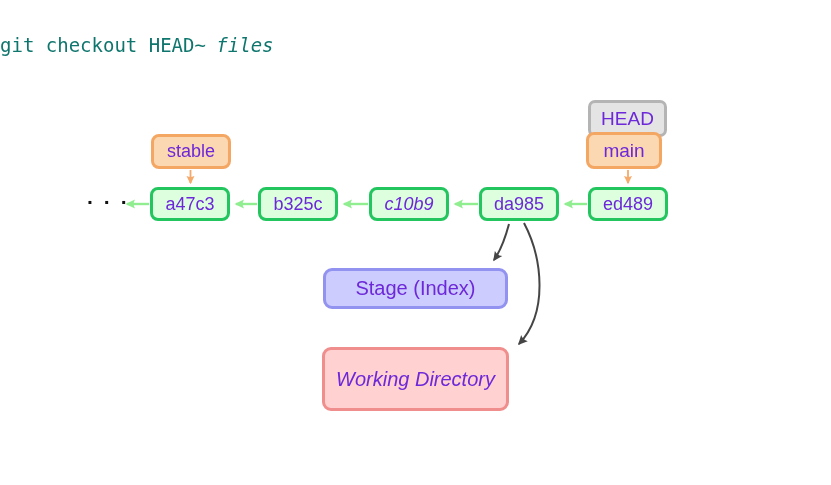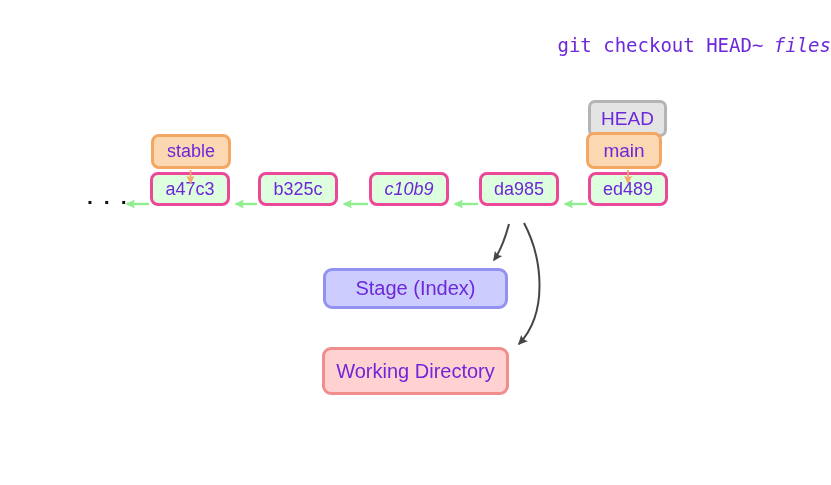--- a/index.html
+++ b/index.html
@@ -1,45 +1,45 @@
 <!DOCTYPE html>
 <html><head>
 <meta charset="utf-8">
 <style>
   html,body { margin:0; padding:0; background:#ffffff; }
   .canvas {
     position:relative; width:831px; height:485px; background:#ffffff;
     font-family:"Liberation Sans", sans-serif; overflow:hidden;
   }
   .title {
-    position:absolute; top:34px; left:0; width:100%; text-align:right;
-    font-family:"DejaVu Sans Mono", monospace; font-size:19px; color:#6d28d9;
+    position:absolute; top:34px; left:0; width:100%; text-align:left;
+    font-family:"DejaVu Sans Mono", monospace; font-size:19px; color:#0f766e;
     white-space:nowrap;
   }
   .title .arg { font-style:italic; margin-left:0.55em; }
   .node {
     position:absolute; display:flex; align-items:center; justify-content:center;
     box-sizing:border-box; color:#6d28d9; border-radius:8px; white-space:nowrap;
   }
   .commit {
-    top:172px; width:80px; height:34px; font-size:18px;
-    background:#ddffdd; border:3px solid #ec4899;
+    top:187px; width:80px; height:34px; font-size:18px;
+    background:#ddffdd; border:3px solid #22c55e;
   }
   .c0 { left:150px; } .c1 { left:258px; } .c2 { left:369px;font-style:italic; }
   .c3 { left:479px; } .c4 { left:588px; }
   .refbox { background:#fcd8b2; border:3px solid #f4a663; }
   .stable { left:151px; top:134px; width:80px; height:35px; font-size:18px; }
   .headbox {
     left:588px; top:100px; width:79px; height:37px; font-size:19px;
     background:#e4e4e4; border:3px solid #b4b4b4; border-radius:7px; z-index:1;
   }
   .mainbox { left:586px; top:132px; width:76px; height:37px; font-size:19px; z-index:2; }
   .area { font-size:20px; border-radius:9px; }
   .stage   { left:323px; top:268px; width:185px; height:41px; background:#ccccff; border:3px solid #9292f0; }
-  .working { left:322px; top:347px; width:187px; height:48px; background:#ffd1d1; border:3px solid #f08d8d; }
+  .working { left:322px; top:347px; width:187px; height:64px; background:#ffd1d1; border:3px solid #f08d8d;font-style:italic; }
   .ellipsis {
     position:absolute; left:87px; top:190px; font-size:21px; font-weight:bold;
     letter-spacing:2px; color:#111;
   }
   svg.edges {
     position:absolute; left:0; top:0; width:831px; height:485px;
     pointer-events:none; z-index:3;
   }
   .edge-green  { stroke:#90ee90; stroke-width:2.4; fill:none; }
   .edge-orange { stroke:#f5a96a; stroke-width:1.8; fill:none; }

